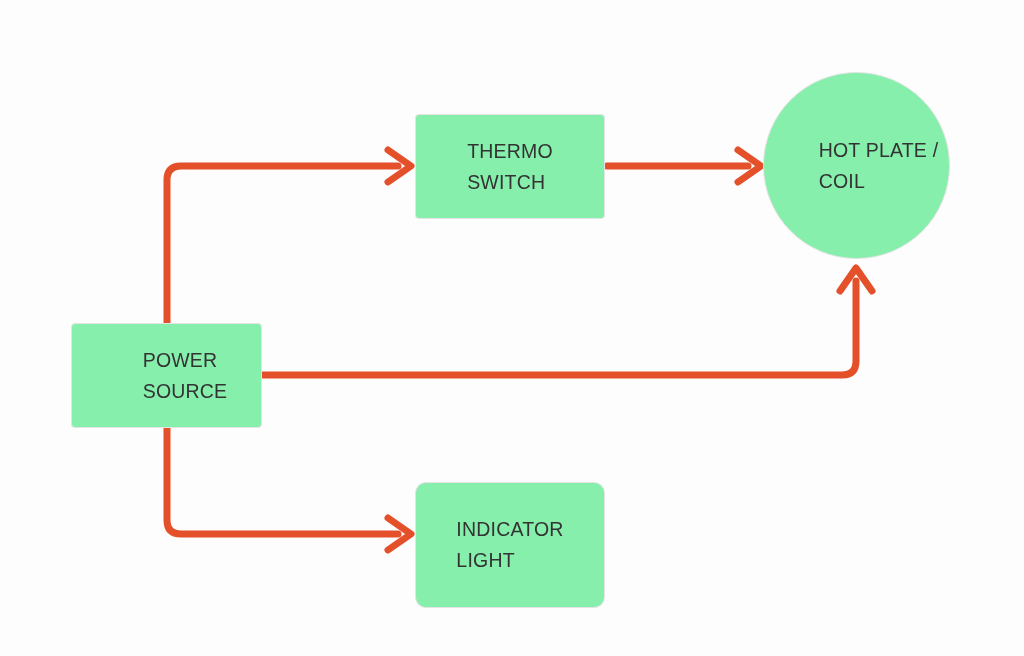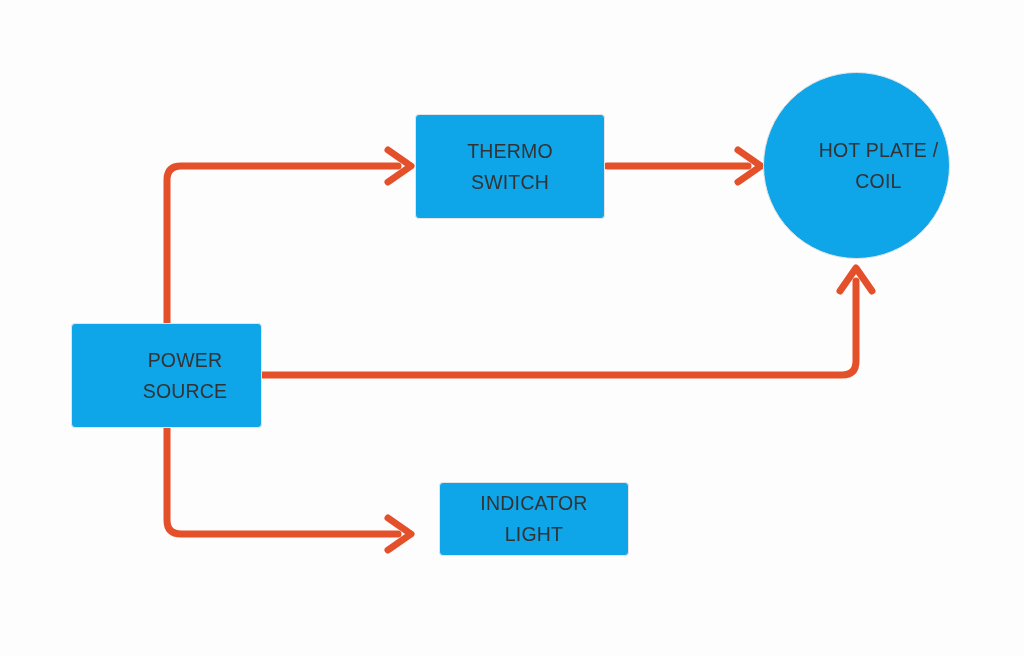--- a/index.html
+++ b/index.html
@@ -27,24 +27,24 @@
     top: 0;
     width: 1024px;
     height: 656px;
   }
   .node {
     position: absolute;
     box-sizing: border-box;
     display: flex;
     align-items: center;
     justify-content: center;
-    background: #0ea5e9;
+    background: #86efac;
     border: 1.6px solid #e4e4e4;
     color: #333333;
-    text-align: center;
+    text-align: left;
     z-index: 2;
   }
   .node.box {
     border-radius: 4px;
   }
   .node.circle {
     border-radius: 50%;
     border-color: #e6e6e6;
   }
   .node-label {
@@ -58,21 +58,21 @@
   }
 
   
   #node-power-source {
     left: 71px;  top: 323px;  width: 191px; height: 105px;
   }
   #node-thermo-switch {
     left: 415px; top: 114px;  width: 190px; height: 105px;
   }
   #node-indicator-light {
-    left: 439px; top: 482px;  width: 190px; height: 74px;
+    left: 415px; top: 482px;  width: 190px; height: 126px; border-radius: 11px;
   }
   #node-hot-plate {
     left: 763px; top: 72px;   width: 187px; height: 187px;
   }
 </style>
 </head>
 <body>
 
 <div id="diagram-root" style="background: rgb(253, 253, 253);">
 

